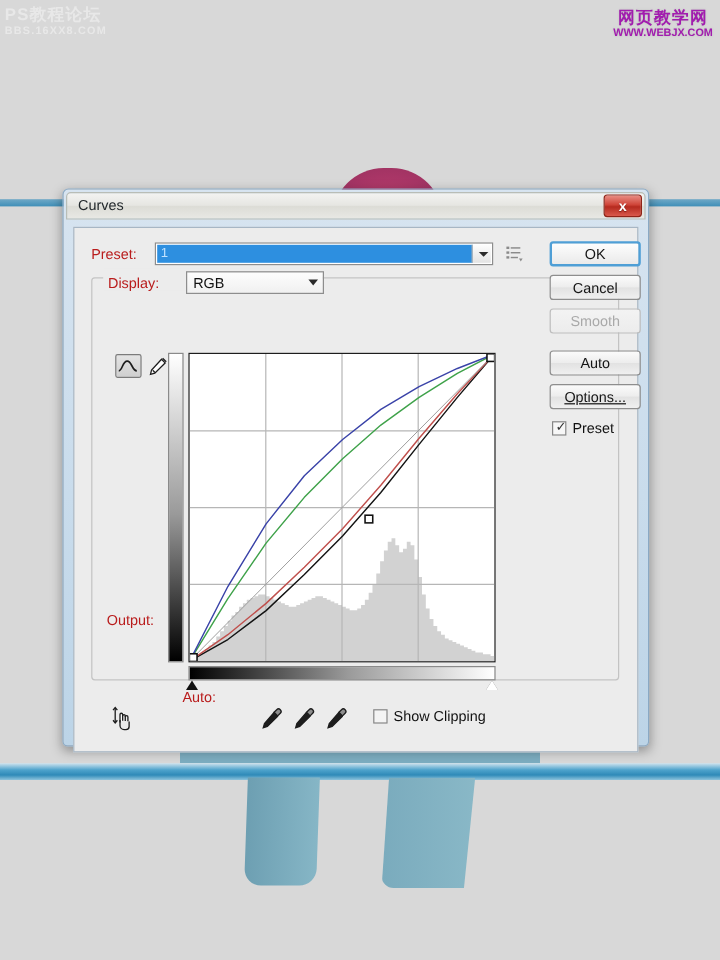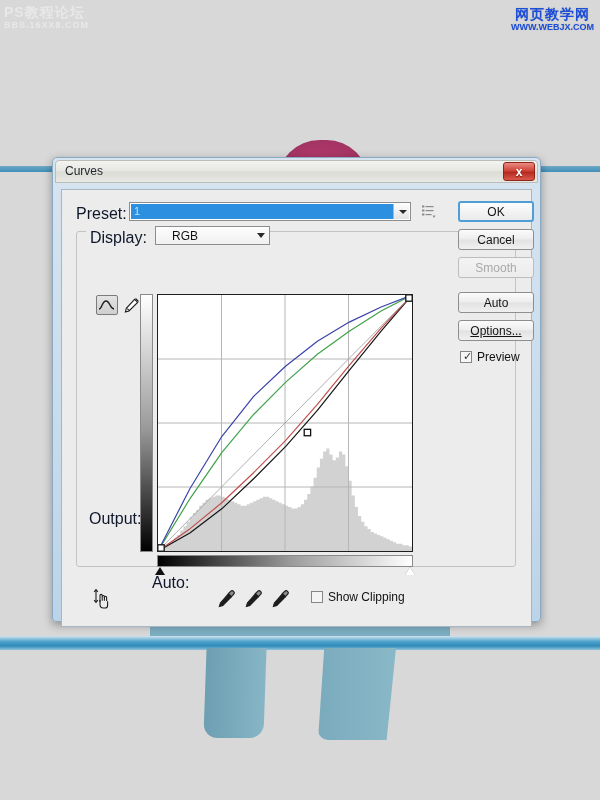--- a/index.html
+++ b/index.html
@@ -27,21 +27,21 @@
   .leg-r{position:absolute;left:318px;top:648px;width:78px;height:92px;
     background:linear-gradient(90deg,#7aabbd,#89b8c7);
     border-radius:0 0 10px 10px;clip-path:polyline(0 0);}
   .leg-r{clip-path:polygon(8% 0,100% 0,88% 100%,0 100%);}
   .floor{position:absolute;left:0;top:640px;width:600px;height:160px;background:#d8d8d8;}
   
   .wm{position:absolute;color:#e8e8e8;font-weight:bold;letter-spacing:1px;line-height:1.15;}
   .wm-l{left:4px;top:4px;}
   .wm-l .a{font-size:14px;}
   .wm-l .b{font-size:9px;}
-  .wm-r{right:6px;top:6px;text-align:center;color:#1d4ed8;
+  .wm-r{right:6px;top:6px;text-align:center;color:#a21caf;
         text-shadow:0 0 1px #bdbdbd,0 0 2px #c9c9c9;}
   .wm-r .a{font-size:14px;}
   .wm-r .b{font-size:9px;letter-spacing:0;}
   
   #dialog{
     position:absolute;left:52px;top:157px;width:489px;height:465px;
     background:linear-gradient(180deg,#d7e4f0 0%,#c9dcec 55%,#bcd4e7 100%);
     border:1px solid #8aa9c4;border-radius:5px 5px 4px 4px;
     box-shadow:0 3px 10px rgba(0,0,0,.35);
     padding:2px;box-sizing:border-box;
@@ -52,21 +52,21 @@
   #titlebar .t{position:absolute;left:9px;top:3px;font-size:12px;color:#22282c;}
   #closebtn{position:absolute;right:2px;top:1px;width:32px;height:19px;border-radius:3px;
     background:linear-gradient(180deg,#e98d84 0%,#cf4438 45%,#b52a1f 55%,#d9594c 100%);
     border:1px solid #8f2418;box-sizing:border-box;cursor:pointer;}
   #closebtn span{position:absolute;left:0;right:0;top:2px;text-align:center;
     font-size:12px;font-weight:bold;color:#fff;text-shadow:0 1px 1px #7d1e14;}
   #body{position:absolute;left:8px;top:31px;width:471px;height:438px;
     background:#ececec;border:1px solid #a7b6c4;box-sizing:border-box;}
   
   .row-preset{position:absolute;left:14px;top:12px;width:440px;height:20px;}
-  .lbl{font-size:16px;color:#0f172a;}
+  .lbl{font-size:12px;color:#b91c1c;}
   .row-preset .lbl{position:absolute;left:0;top:3px;}
   #preset-field{position:absolute;left:53px;top:0;width:282px;height:19px;
     background:#fff;border:1px solid #8d8d8d;box-sizing:border-box;}
   #preset-value{position:absolute;left:1px;top:1px;width:263px;height:15px;
     background:#2d8fe0;color:#bfe2ff;font-size:11px;padding:1px 3px;box-sizing:border-box;}
   #preset-arrow{position:absolute;right:1px;top:1px;width:16px;height:15px;
     background:linear-gradient(180deg,#fdfdfd,#e3e3e3);border-left:1px solid #b5b5b5;
     box-sizing:border-box;cursor:pointer;}
   .caret{position:absolute;left:50%;top:50%;margin-left:-3px;margin-top:-2px;
     width:0;height:0;border-left:4px solid transparent;border-right:4px solid transparent;
@@ -74,21 +74,21 @@
   #preset-menu-icon{position:absolute;left:344px;top:1px;width:16px;height:16px;cursor:pointer;}
   
   .panel{position:absolute;left:14px;top:41px;width:440px;height:336px;
     border:1px solid #c3c3c3;border-radius:3px;box-sizing:border-box;}
   .legend{position:absolute;left:24px;top:34px;background:#ececec;padding:0 4px;}
   .row-chan{position:absolute;left:28px;top:36px;}
   .row-chan .lbl{position:absolute;left:0;top:3px;white-space:nowrap;}
   #channel-select{position:absolute;left:65px;top:0;width:115px;height:19px;
     background:linear-gradient(180deg,#fdfdfd,#f0f0f0);border:1px solid #8d8d8d;
     box-sizing:border-box;cursor:pointer;}
-  #channel-value{position:absolute;left:5px;top:2px;font-size:12px;color:#111;margin-left:11px;}
+  #channel-value{position:absolute;left:5px;top:2px;font-size:12px;color:#111;}
   #channel-arrow{position:absolute;right:4px;top:6px;width:0;height:0;
     border-left:4px solid transparent;border-right:4px solid transparent;border-top:5px solid #2a2a2a;}
   
   #curve-tool{position:absolute;left:34px;top:105px;width:22px;height:20px;
     background:linear-gradient(180deg,#e4e4e4,#cfcfcf);border:1px solid #7b7b7b;
     border-radius:2px;box-sizing:border-box;cursor:pointer;}
   #pencil-tool{position:absolute;left:60px;top:105px;width:20px;height:20px;cursor:pointer;}
   
   #vgrad{position:absolute;left:78px;top:104px;width:13px;height:258px;
     background:linear-gradient(180deg,#ffffff 0%,#9a9a9a 52%,#000000 100%);
@@ -301,17 +301,17 @@
     <div class="btn primary" id="btn-ok">OK</div>
     <div class="btn" id="btn-cancel">Cancel</div>
     <div class="btn disabled" id="btn-smooth">Smooth</div>
     <div class="btn" id="btn-auto">Auto</div>
     <div class="btn" id="btn-options">Options...</div>
 
     <div id="preview">
       <span class="cbox on">
         <span class="tick">✓</span>
       </span>
-      <span class="cb-label">Preview</span>
+      <span class="cb-label">Preset</span>
     </div>
 
   </div>
 </div>
 
 </body></html>

